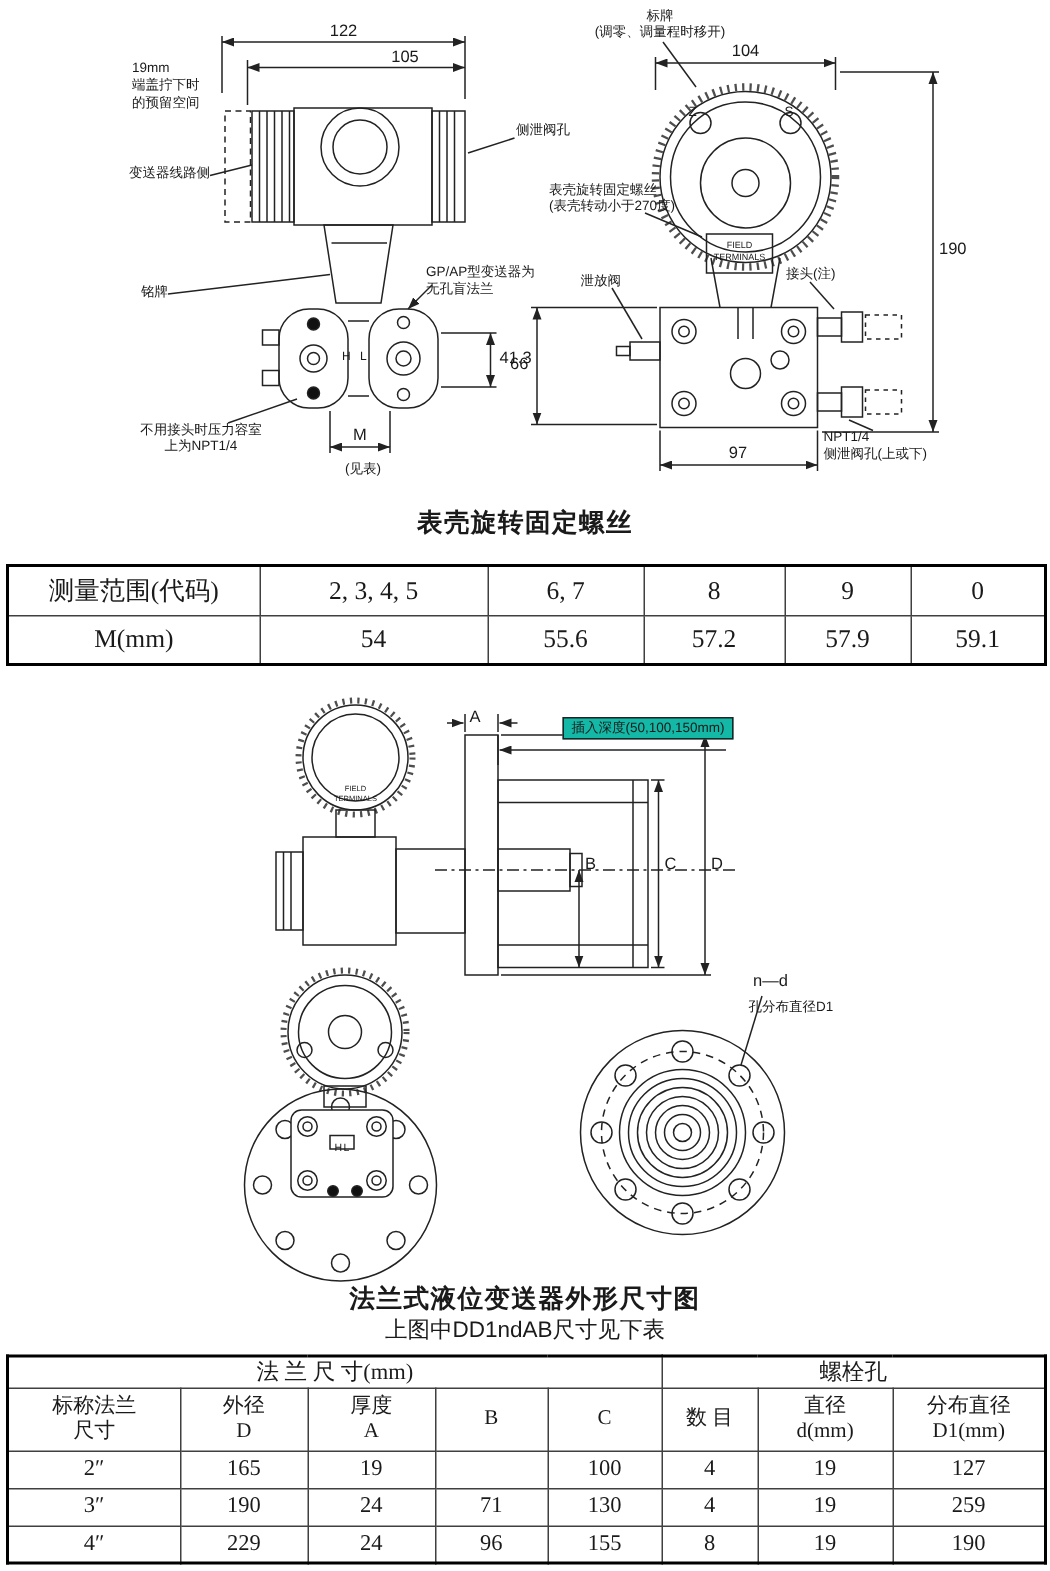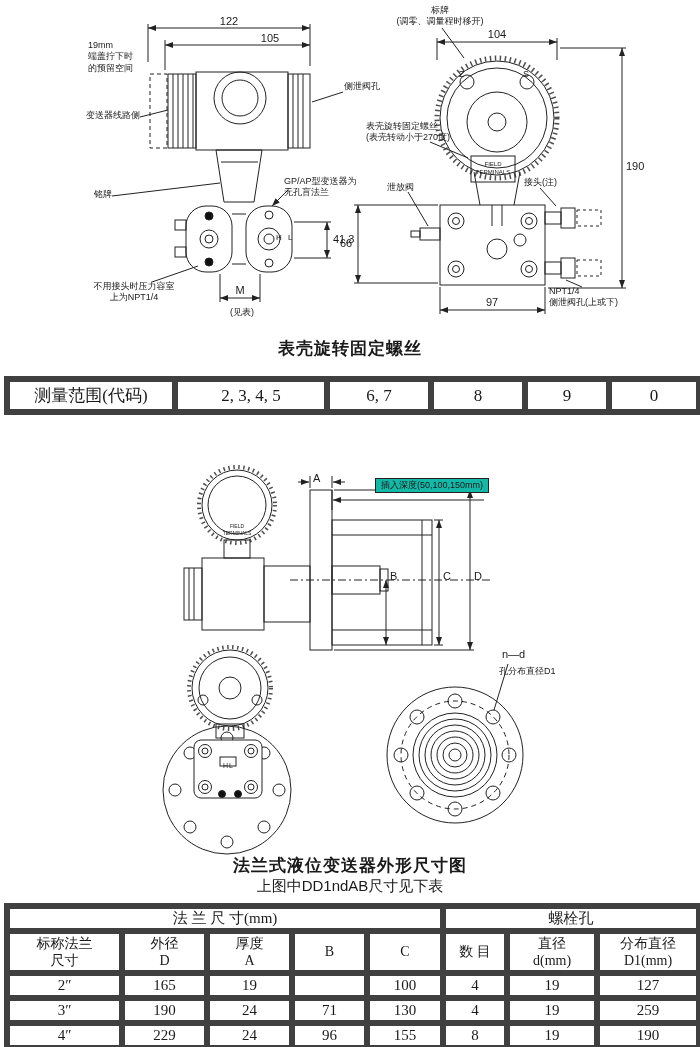--- a/index.html
+++ b/index.html
@@ -20,21 +20,21 @@
   .sec-title {
     position:absolute; left:0; width:700px; text-align:center;
     font-size:17px; font-weight:bold; letter-spacing:1px;
   }
   .sub-title {
     position:absolute; left:0; width:700px; text-align:center;
     font-size:15px; font-weight:normal;
   }
   table { position:absolute; border-collapse:collapse; table-layout:fixed; background:#fff; }
   td {
-    border:6px solid #404040; text-align:center; vertical-align:middle;
+    border:1px solid #404040; text-align:center; vertical-align:middle;
     font-family:"Liberation Serif","DejaVu Serif",serif; font-size:16px;
     white-space:pre-line; overflow:hidden;
   }
   .t1 { left:4px; top:376px; width:692px; border:2px solid #000; }
   .t1 tr { height:33px; }
   .t1 td { font-size:17px; }
   .t2 { left:4px; top:903px; width:692px; border:2px solid #000; }
   .t2 .gh { height:21px; }
   .t2 .gh td { font-size:15px; }
   .t2 .ch { height:42px; }
@@ -145,21 +145,21 @@
   <div class="lbl" style="left:88px;top:40px;">19mm
 端盖拧下时
 的预留空间</div>
   <div class="lbl dim ctr" style="left:229px;top:15px;">122</div>
   <div class="lbl dim ctr" style="left:237px;top:32px;margin-left:33px;">105</div>
   <div class="lbl" style="left:344px;top:81px;">侧泄阀孔</div>
   <div class="lbl" style="left:86px;top:110px;">变送器线路侧</div>
   <div class="lbl" style="left:94px;top:189px;">铭牌</div>
   <div class="lbl" style="left:284px;top:176px;">GP/AP型变送器为
 无孔盲法兰</div>
-  <div class="lbl" style="left:228px;top:233px;font-size:8px;letter-spacing:2px;margin-left:48px;">H L</div>
+  <div class="lbl" style="left:228px;top:233px;font-size:8px;letter-spacing:2px;">H L</div>
   <div class="lbl dim" style="left:333px;top:233px;">41.3</div>
   <div class="lbl" style="left:82px;top:281px;width:104px;text-align:center;">不用接头时压力容室
 上为NPT1/4</div>
   <div class="lbl dim ctr" style="left:240px;top:284px;">M</div>
   <div class="lbl ctr" style="left:242px;top:307px;">(见表)</div>
   <div class="lbl" style="left:394px;top:5px;width:92px;text-align:center;">标牌
 (调零、调量程时移开)</div>
   <div class="lbl dim ctr" style="left:497px;top:28px;">104</div>
   <div class="lbl" style="left:459px;top:69px;">Z</div>
   <div class="lbl" style="left:523px;top:69px;">S</div>
@@ -187,20 +187,28 @@
         <col style="width:90px">
       </colgroup>
     <tbody>
         <tr>
       <td>测量范围(代码)</td>
       <td>2, 3, 4, 5</td>
       <td>6, 7</td>
       <td>8</td>
       <td>9</td>
       <td>0</td>
+    </tr>
+    <tr>
+      <td>M(mm)</td>
+      <td>54</td>
+      <td>55.6</td>
+      <td>57.2</td>
+      <td>57.9</td>
+      <td>59.1</td>
     </tr>
   </tbody>
     </table>
 
   <svg class="art" style="top:460px" width="700" height="395" viewBox="0 0 700 395">
     <g stroke="#222" fill="none" stroke-width="1">
       <g>
         <circle cx="237" cy="45" r="38" stroke-dasharray="1.5 3.5" stroke-width="4" opacity="0.8"></circle>
         <circle cx="237" cy="45" r="35"></circle>
         <circle cx="237" cy="45" r="29"></circle>

